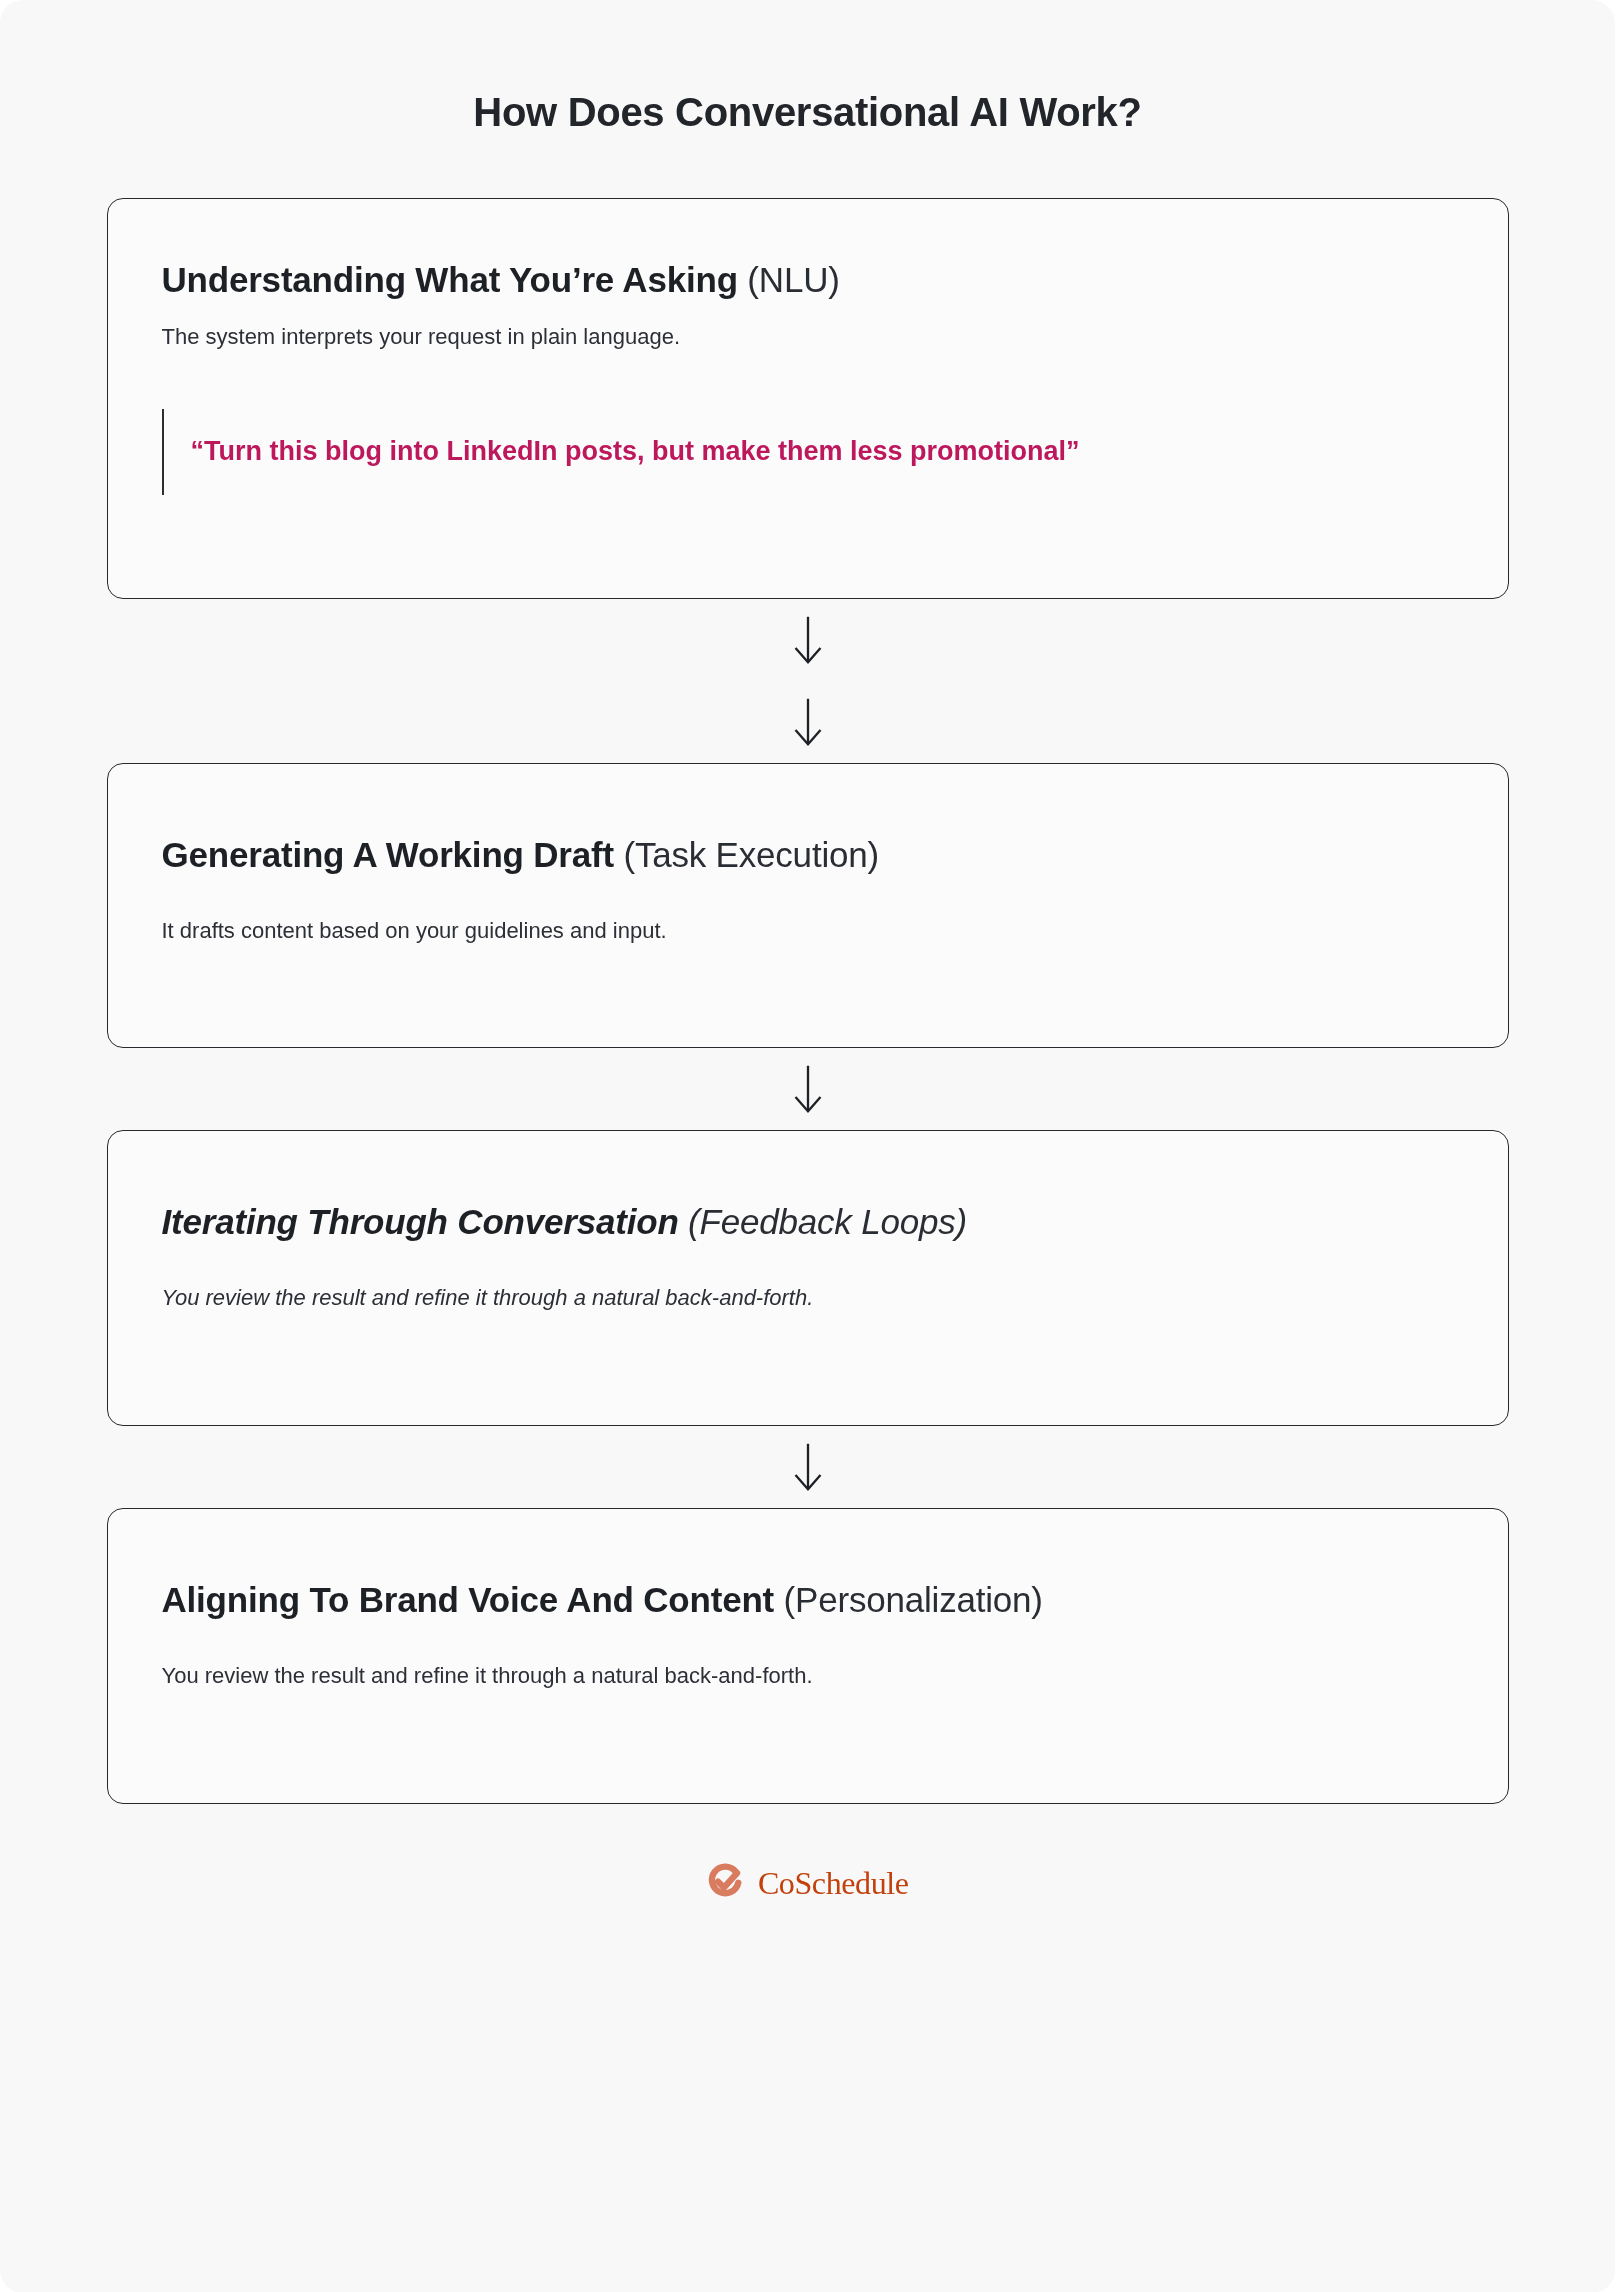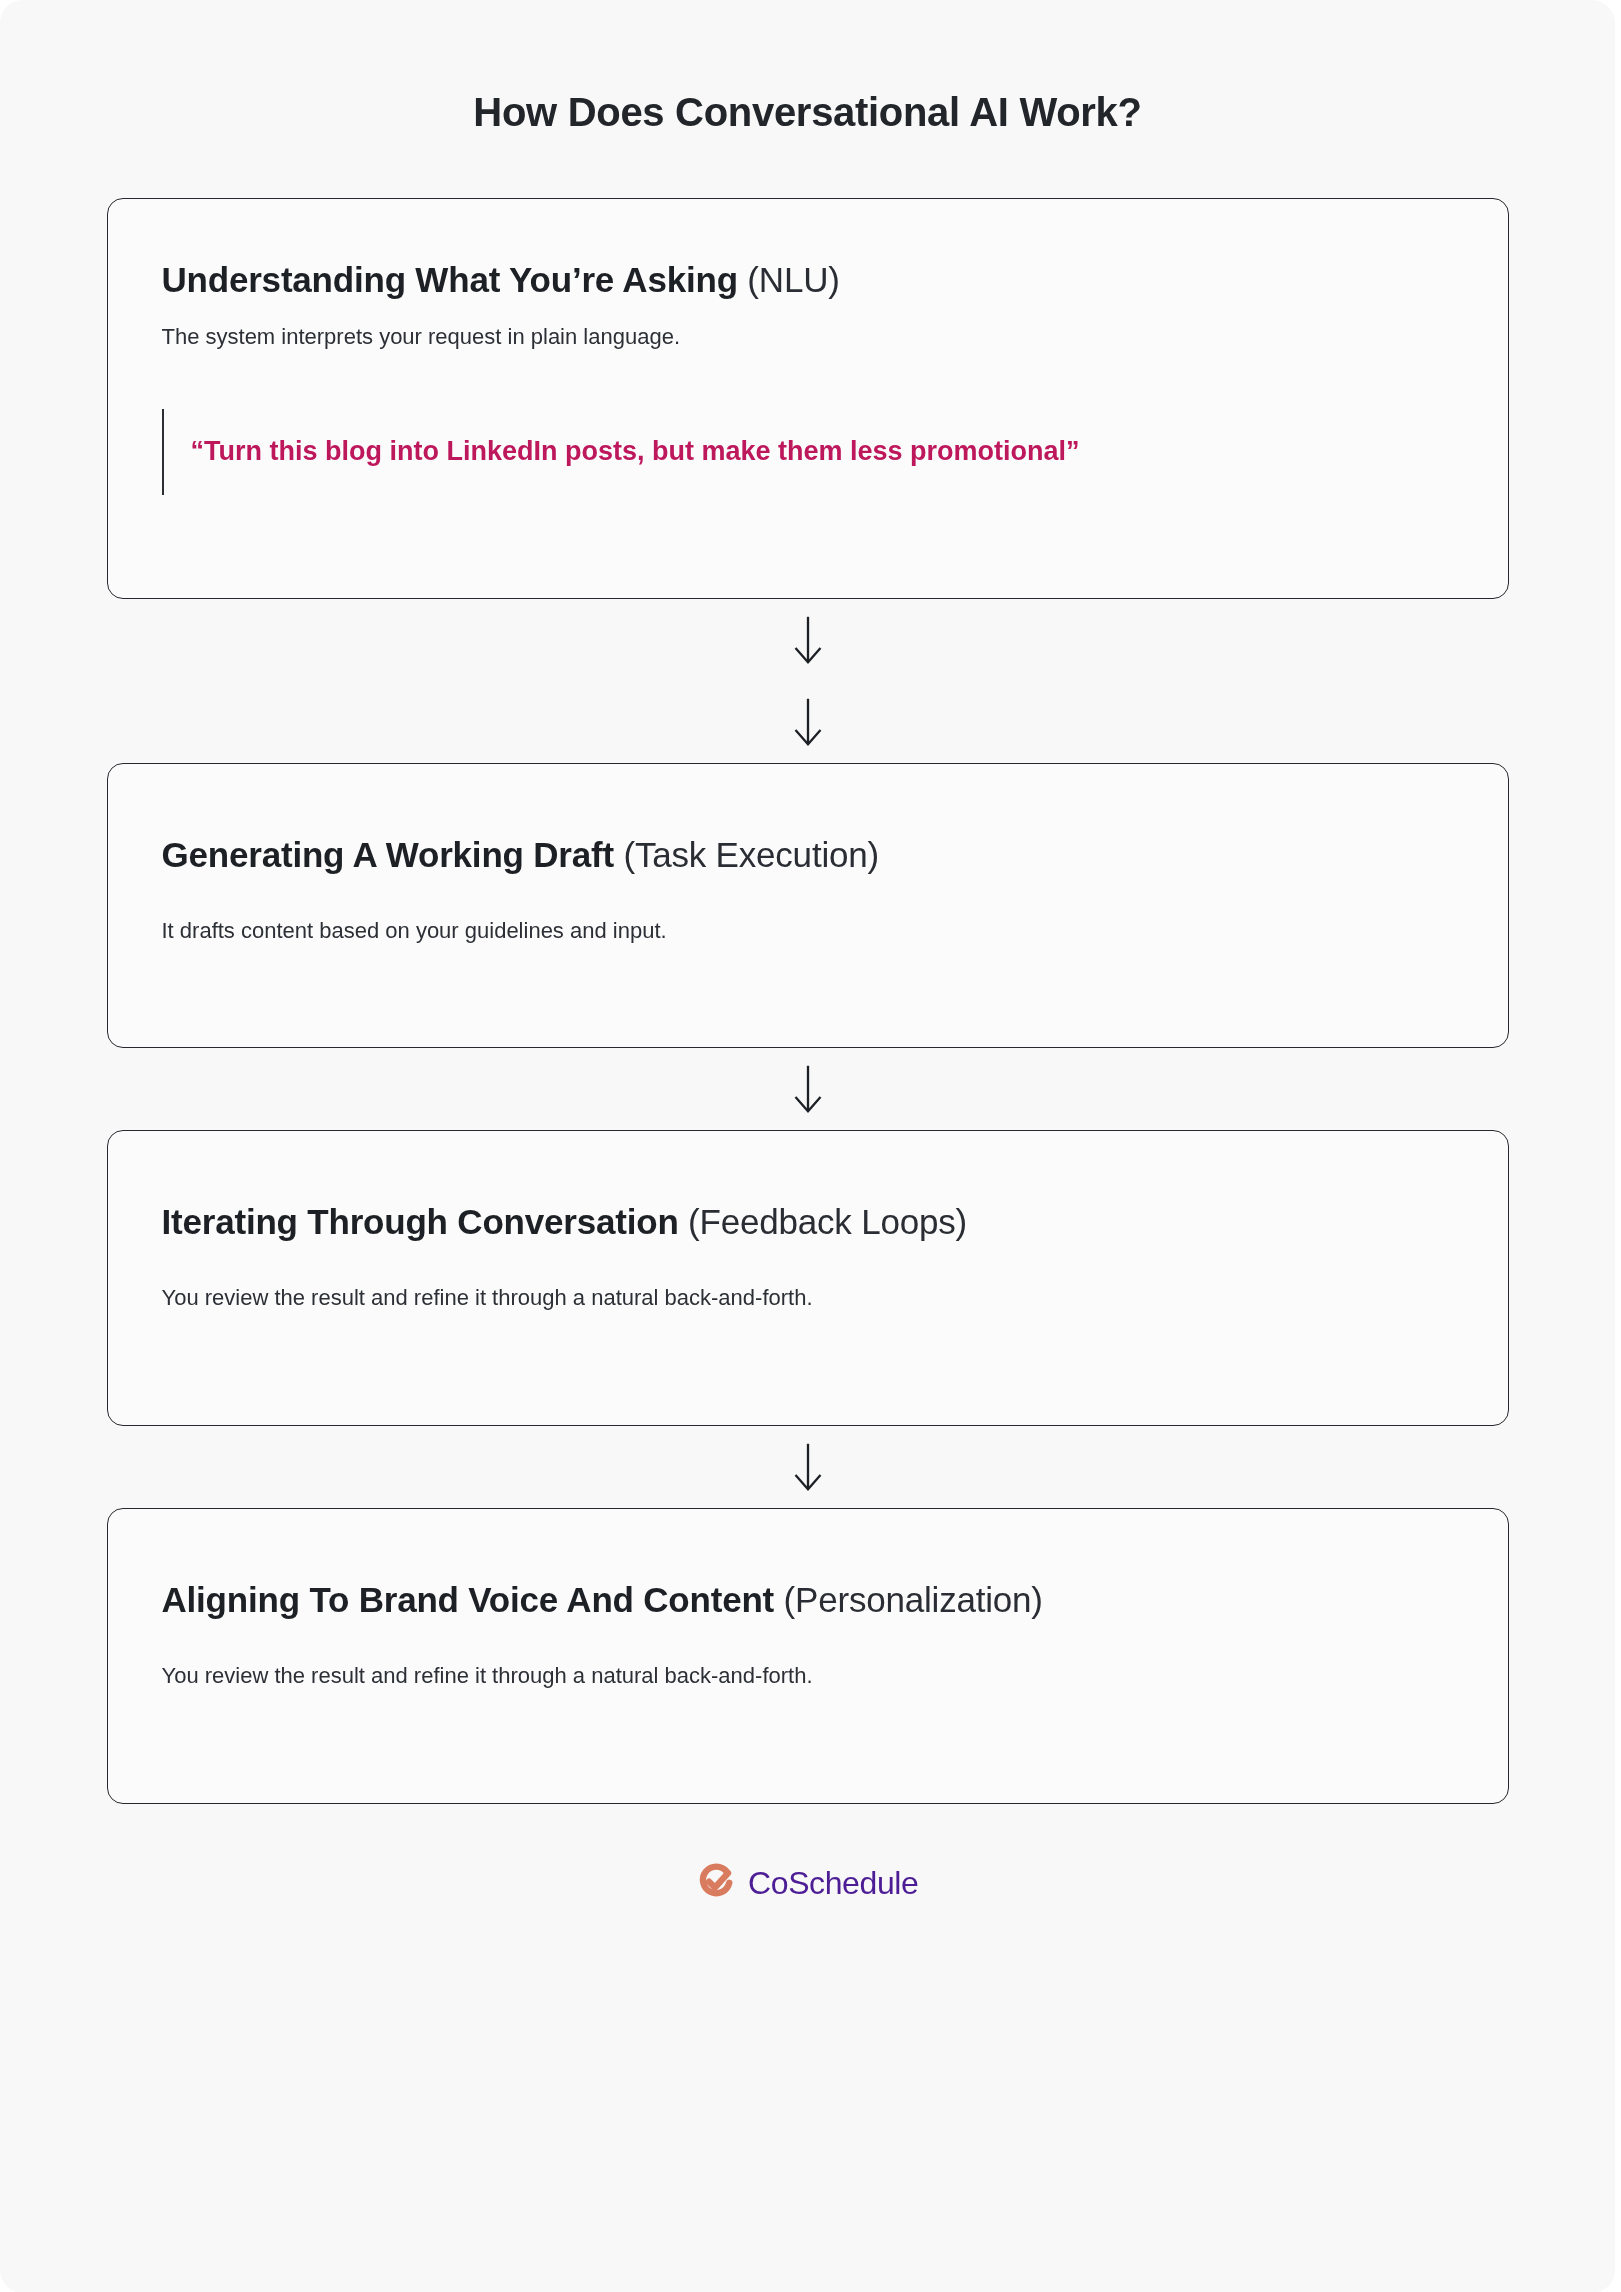--- a/index.html
+++ b/index.html
@@ -47,21 +47,21 @@
     position: relative;
     border: 1.8px solid #26292e;
     border-radius: 16px;
     background: #fbfbfb;
     padding: 39px 54px 39px 54px;
   }
 
   .card-1 { min-height: 401px; }
   .card-2 { min-height: 285px; }
   .card-3 { min-height: 285px; }
-  .card-4 { min-height: 296px; }
+  .card-4 { min-height: 296px; font-style: italic; }
   .card-5 { min-height: 296px; }
 
   .card-heading {
     font-size: 35px;
     line-height: 1.25;
     color: #1d2025;
     margin-top: 23px;
     letter-spacing: -0.2px;
   }
   .card-heading .hd-strong {
@@ -124,24 +124,25 @@
     display: flex;
     align-items: center;
     justify-content: center;
     gap: 12.5px;
   }
   #footer-logo .mark { display: block; }
   #footer-logo .wordmark {
     font-size: 32px;
     font-weight: 500;
     letter-spacing: -0.4px;
-    color: #4c1d95;
+    color: #c2410c;
     line-height: 1;
     position: relative;
     top: 0.9px;
+    font-family: Liberation Serif, serif;
   }
 </style>
 </head>
 <body>
 
 <div id="page">
 
   <h1 id="page-title">How Does Conversational AI Work?</h1>
 
   <div id="flow">

